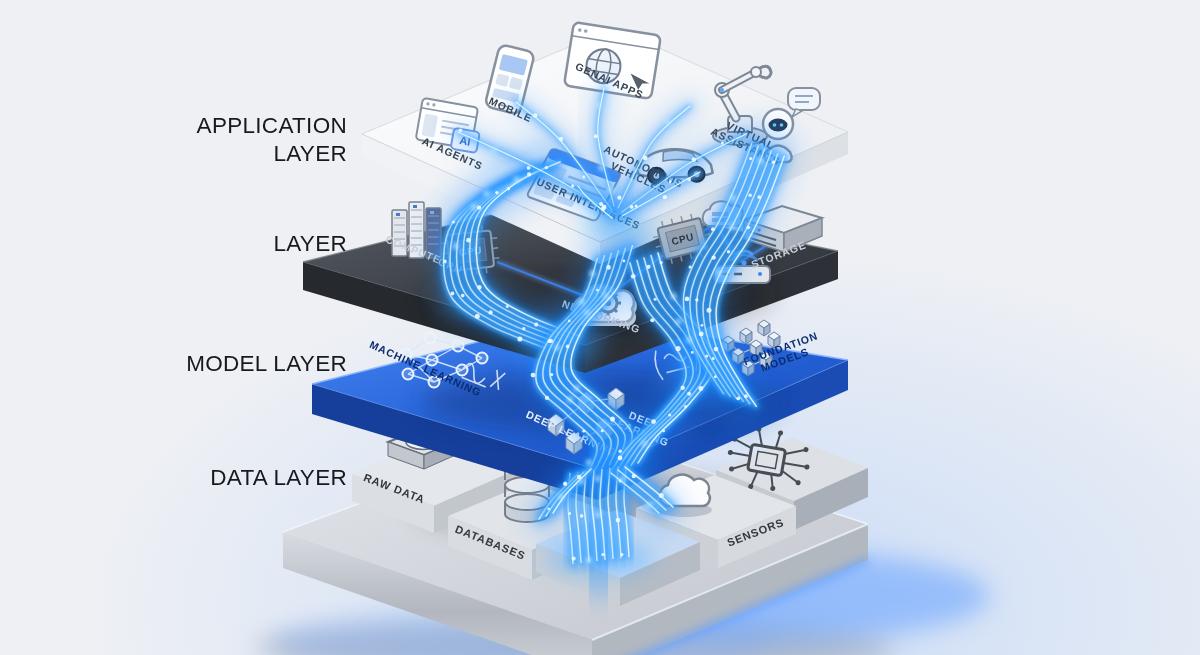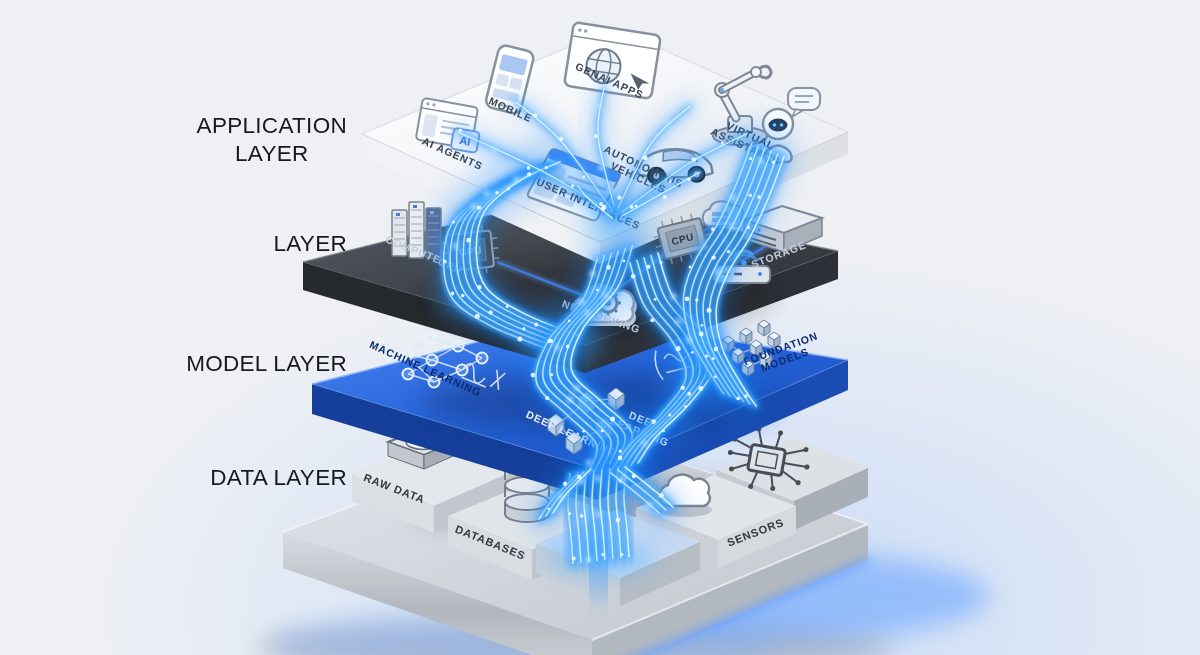--- a/index.html
+++ b/index.html
@@ -1,19 +1,19 @@
 <!DOCTYPE html>
 <html style="--sGlow: #1f8bff; --sMid: #56baff; --sCore: #eafaff;"><head>
 <meta charset="utf-8">
 <style>
   html,body{margin:0;padding:0;width:1200px;height:655px;overflow:hidden;background:#eef0f4;font-family:"Liberation Sans",sans-serif;}
   #stage{position:relative;width:1200px;height:655px;}
   #scene{position:absolute;left:0;top:0;}
   .hdr{position:absolute;right:853px;text-align:right;font-weight:500;font-size:22.5px;line-height:28px;color:#17191d;letter-spacing:.3px;}
-  .hdr span{display:block;text-align:center;}
+  .hdr span{display:block;}
   .hdr span:empty{display:none;}
   text.lbl{font-family:"Liberation Sans",sans-serif;font-weight:bold;font-size:10.5px;letter-spacing:.9px;text-anchor:middle;}
   text.lblW{fill:#39424f;}
   text.lblD{fill:#c9cfd8;}
   text.lblNavy{fill:#0c2a6e;}
   text.lblWhite{fill:#f0f5fc;}
   text.lblS{fill:#33383f;font-size:11px;}
   text.chipTxt{font-family:"Liberation Sans",sans-serif;font-weight:bold;font-size:10px;text-anchor:middle;letter-spacing:.5px;}
   text.badgeTxt{font-family:"Liberation Sans",sans-serif;font-weight:bold;font-size:11px;text-anchor:middle;fill:#3568c8;}
 </style>

